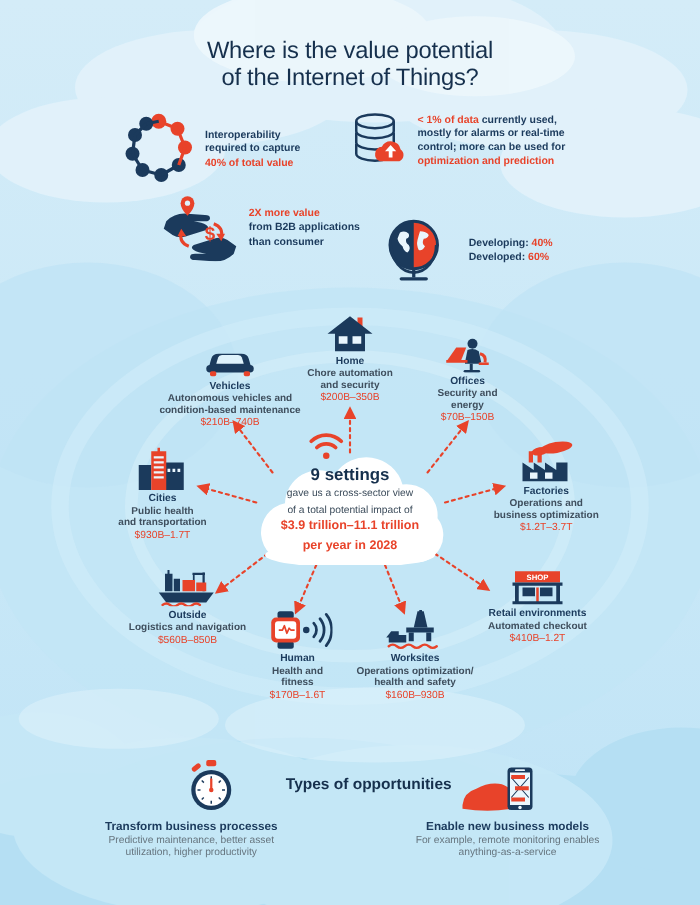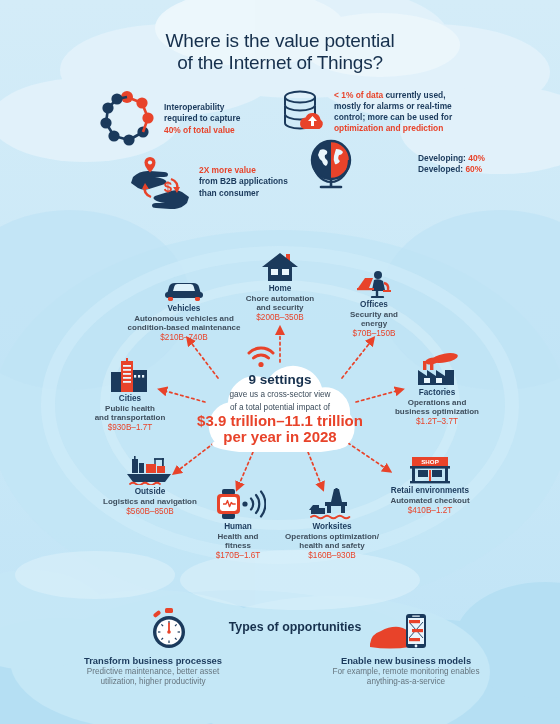--- a/index.html
+++ b/index.html
@@ -38,35 +38,35 @@
   #fact-interop .ftext { margin-left: 8px; }
 
   #fact-data { left: 280px; top: 88px; width: 200px; }
   #fact-data .ficon { width: 46px; height: 48px; }
   #fact-data .ftext { margin-left: 8px; }
 
   #fact-b2b { left: 125px; top: 155px; width: 175px; }
   #fact-b2b .ficon { width: 70px; height: 54px; }
   #fact-b2b .ftext { margin-left: 4px; }
 
-  #fact-geo { left: 305px; top: 137px; width: 180px; justify-content: space-between; }
+  #fact-geo { left: 305px; top: 173px; width: 180px; }
   #fact-geo .ficon { width: 56px; height: 54px; }
   #fact-geo .ftext { margin-left: 14px; }
 
   
   #center-cloud {
     position: absolute; left: 196px; top: 358px; width: 168px; height: 94px;
   }
   #center-cloud .cloudshape { position: absolute; inset: 0; }
   #center-cloud .ctext {
     position: absolute; left: 0; top: 14px; width: 168px; text-align: center;
   }
   .c-head { font-size: 13.5px; font-weight: bold; color: #16304d; line-height: 15px; }
   .c-sub  { font-size: 8.2px; color: #3b4b5a; line-height: 9.6px; margin-top: 3px; }
-  .c-big  { font-size: 15px; font-weight: bold; color: #e8432a; line-height: 12.4px; margin-top: 3px; }
+  .c-big  { font-size: 10px; font-weight: bold; color: #e8432a; line-height: 12.4px; margin-top: 3px; }
 
   #wifi-icon { position: absolute; left: 246px; top: 346px; width: 30px; height: 22px; }
 
   
   .node { position: absolute; text-align: center; }
   .node .nicon { margin: 0 auto 2px; display: flex; align-items: flex-end; justify-content: center; }
   .node .nname { font-size: 8.2px; font-weight: bold; color: #1b3a5c; line-height: 9.6px; }
   .node .ndesc { font-size: 8px; color: #3f4f5e; line-height: 9.4px; font-weight: bold; }
   .node .nval  { font-size: 8.2px; font-weight: normal; color: #e8432a; line-height: 10px; margin-top: 1px; }
 

